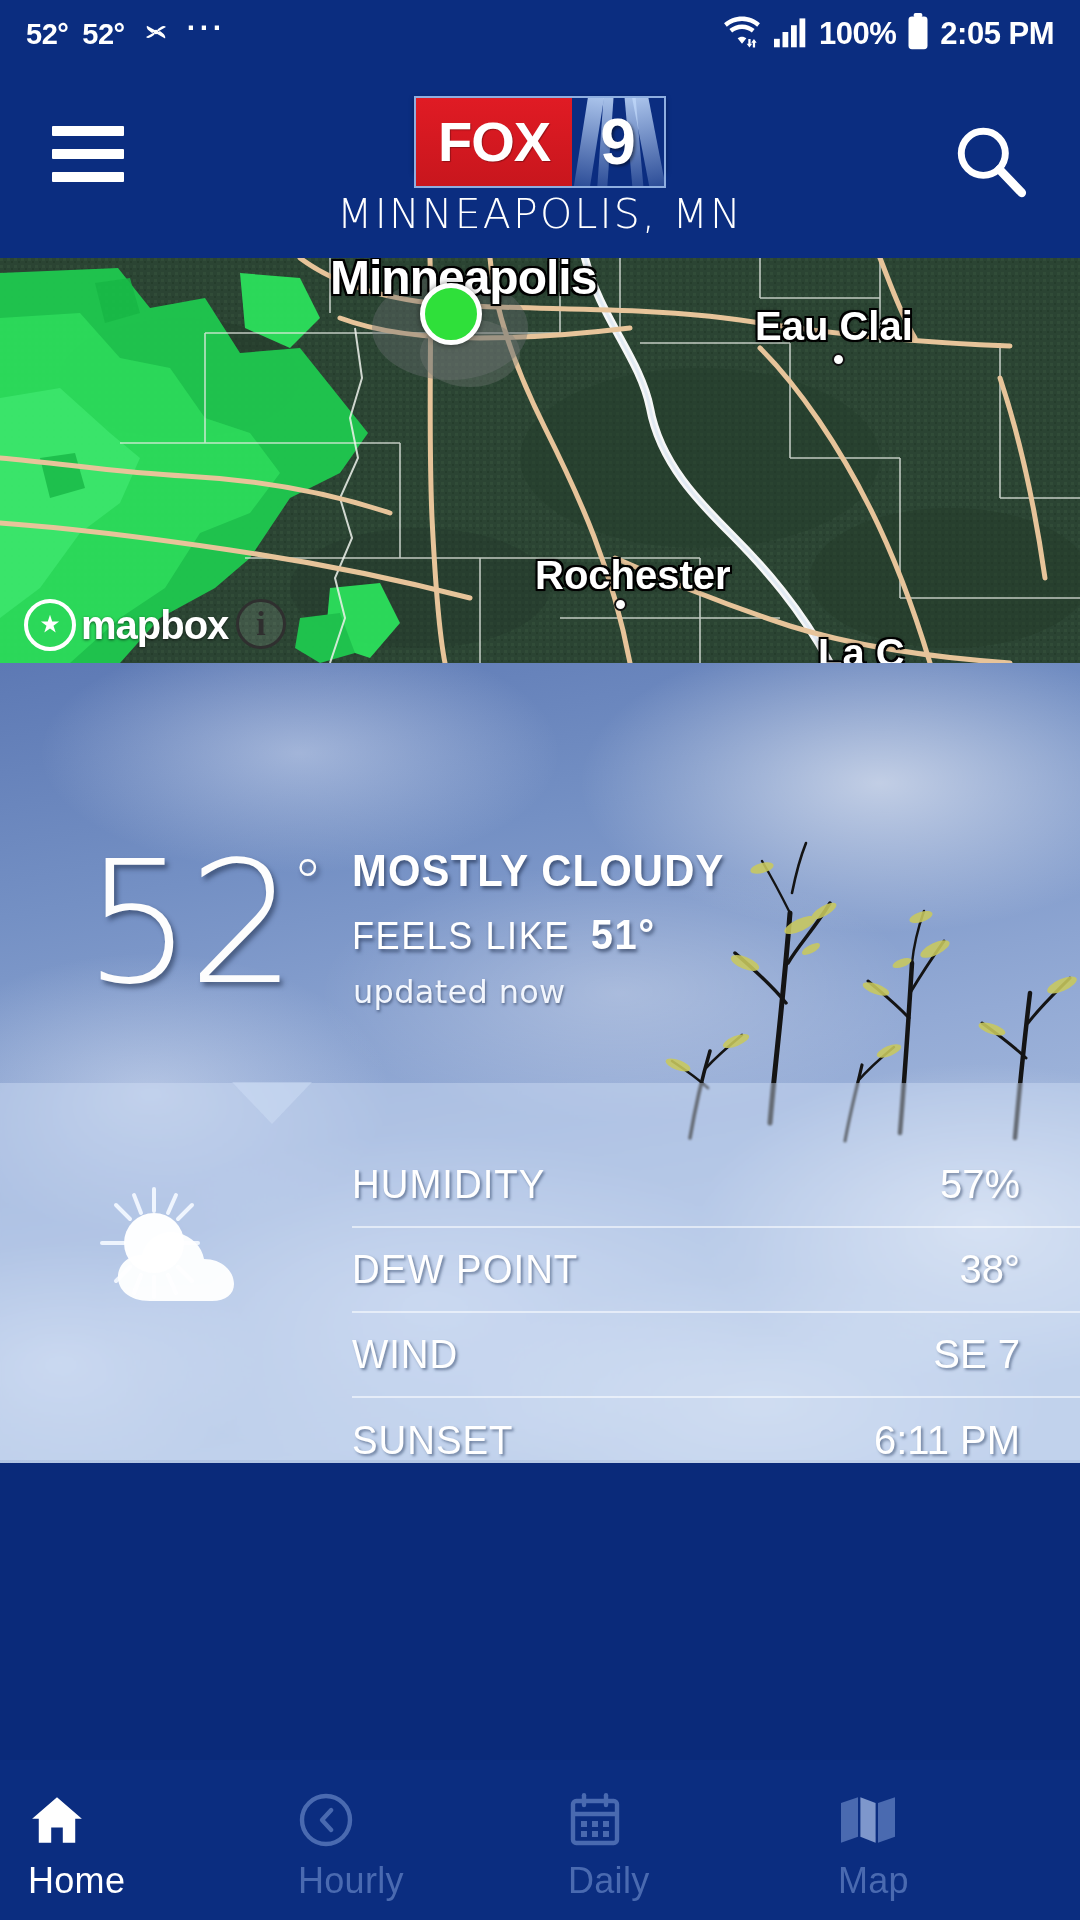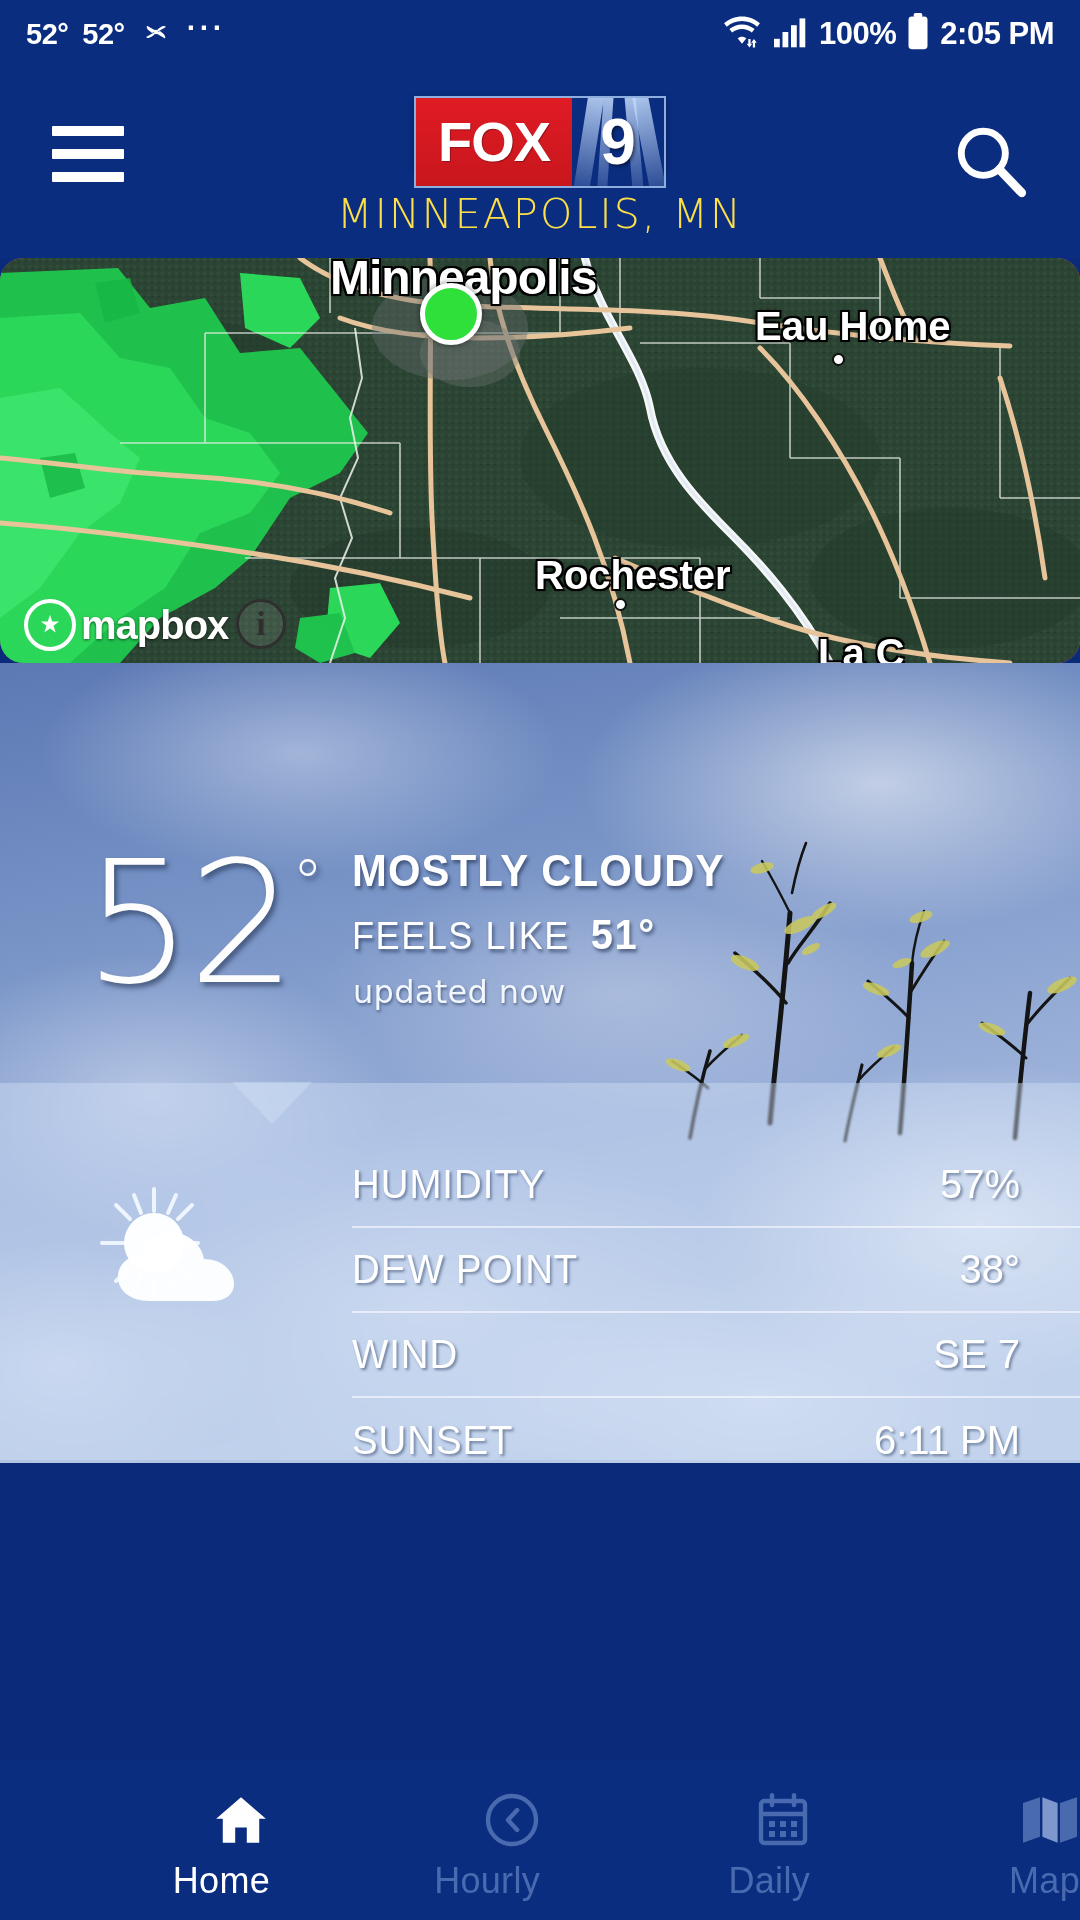--- a/index.html
+++ b/index.html
@@ -77,31 +77,30 @@
   .logo-nine .b4 { right: 6px; transform: rotate(-11deg); }
   .logo-nine-text {
     position: relative; z-index: 3;
     color: #fff; font-size: 64px; font-weight: 700; line-height: 1;
     font-family: "Liberation Sans", sans-serif;
     text-shadow: 2px 2px 3px rgba(0,0,0,.45);
   }
   .location {
     position: absolute; top: 122px; left: 0; width: 1080px;
     text-align: center;
-    color: #fde047; font-size: 41px; font-weight: 300;
+    color: #ffffff; font-size: 41px; font-weight: 300;
     letter-spacing: 2.2px;
     font-family: "DejaVu Sans", sans-serif;
   }
 
   
   .map {
     position: absolute; top: 258px; left: 0; width: 1080px; height: 405px;
     overflow: hidden;
     background: #ec4899;
-    border-radius: 23px;
   }
   .map svg { display: block; }
   .mapbox-logo {
     position: absolute; left: 24px; bottom: 12px;
     display: flex; align-items: center; gap: 5px;
   }
   .mapbox-logo .mb-badge {
     width: 52px; height: 52px; border-radius: 50%;
     border: 4px solid #fff; background: transparent;
     display: flex; align-items: center; justify-content: center;
@@ -222,21 +221,21 @@
   }
 
   
   .bottomnav {
     position: absolute; bottom: 0; left: 0; width: 1080px; height: 160px;
     background: #0b2d80;
     display: flex;
   }
   .nav-item {
     flex: 1; display: flex; flex-direction: column;
-    align-items: flex-end; justify-content: center; gap: 10px;
+    align-items: flex-start; justify-content: center; gap: 10px;
     padding-top: 12px;
     margin-left: 28px;
   }
   .nav-label { font-size: 36px; font-weight: 400; letter-spacing: .3px; }
   .nav-item.active .nav-label { color: #ffffff; }
   .nav-item.inactive .nav-label { color: #4a6ab0; }
   .nav-ico { height: 60px; display: flex; align-items: center; justify-content: center; }
 </style>
 </head>
 <body>
@@ -392,21 +391,21 @@
           <path d="M1000 120 C1020 180, 1035 250, 1045 320"></path>
           <path d="M880 0 C890 25, 900 55, 915 80"></path>
         </g>
 
         <ellipse cx="450" cy="70" rx="78" ry="52" fill="#6a6f70" opacity=".40"></ellipse>
         <ellipse cx="470" cy="95" rx="50" ry="34" fill="#757a79" opacity=".35"></ellipse>
       </g>
     </svg>
 
     <div class="map-label lbl-mpls">Minneapolis</div>
-    <div class="map-label lbl-eauclair">Eau Home</div>
+    <div class="map-label lbl-eauclair">Eau Clai</div>
     <div class="map-label lbl-roch">Rochester</div>
     <div class="map-label lbl-lac">La C</div>
     <div class="city-dot dot-eauclair"></div>
     <div class="city-dot dot-roch"></div>
 
     <div class="loc-marker"></div>
 
     <div class="mapbox-logo">
       <div class="mb-badge">
         <svg width="28" height="28" viewBox="0 0 24 24">

